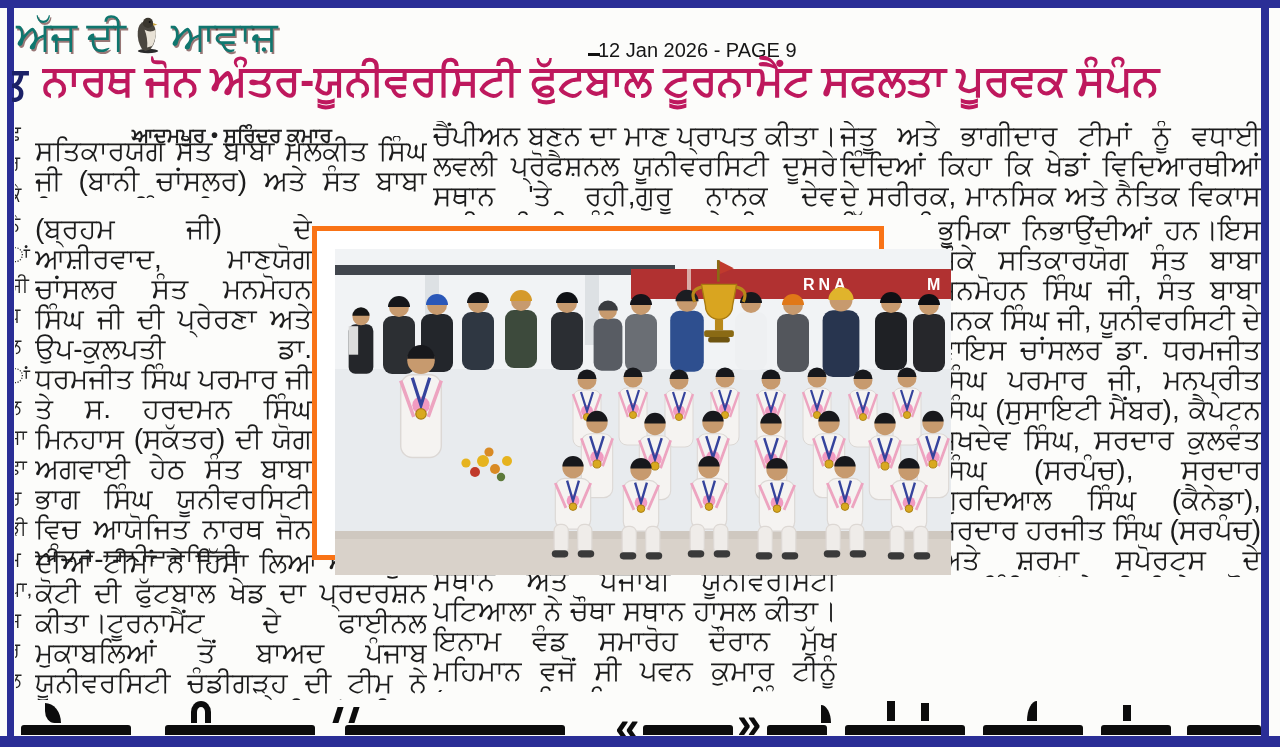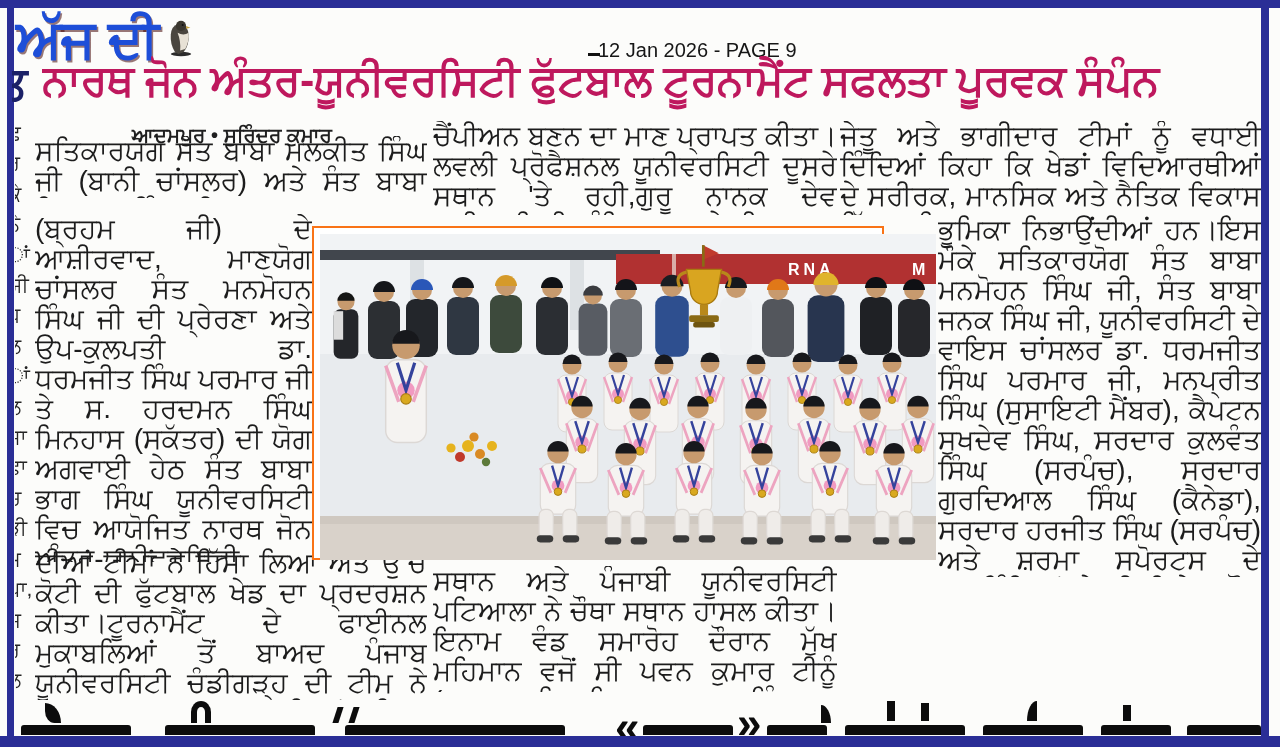--- a/index.html
+++ b/index.html
@@ -6,21 +6,21 @@
   #page{position:relative;width:1280px;height:747px;background:#fcfcfa;overflow:hidden;
         font-family:"Liberation Sans","DejaVu Sans",sans-serif;color:#1f1f1f;}
   .abs{position:absolute;}
   
   .b-top{left:0;top:0;width:1280px;height:8px;background:#2a2e96;}
   .b-bottom{left:0;top:736px;width:1280px;height:11px;background:#2a2e96;}
   .b-left{left:7px;top:8px;width:7px;height:739px;background:#2a2e96;}
   .b-right{left:1261px;top:0;width:8px;height:747px;background:#2a2e96;}
   
   .masthead{left:16px;top:12px;display:flex;align-items:center;gap:6px;}
-  .logo-word{font-size:53px;font-weight:700;color:#1d4ed8;letter-spacing:-1px;
+  .logo-word{font-size:41px;font-weight:400;color:#0f766e;letter-spacing:-1px;
              text-shadow:1.5px 1.5px 0 rgba(70,10,10,.55);line-height:1;}
   .hdr-site{left:598px;top:15px;font-size:20px;color:#161616;}
   .hdr-date{left:598px;top:39px;font-size:20px;color:#161616;}
   .hdr-dash{left:588px;top:53px;width:12px;height:3px;background:#111;}
   
   .headline{left:42px;top:56px;width:1214px;height:56px;font-size:43px;font-weight:800;
             color:#be185d;white-space:nowrap;overflow:hidden;letter-spacing:-.5px;}
   .headline-cut{left:12px;top:56px;width:26px;height:58px;overflow:hidden;font-size:46px;
             font-weight:800;color:#1b2167;}
   .headline-cut span{display:inline-block;transform:translateX(-14px);}
@@ -34,21 +34,21 @@
   .c2b{left:433px;top:566px;width:404px;height:126px;}
   .c3a{left:840px;top:121px;width:421px;height:94px;}
   .c3b{left:938px;top:215px;width:323px;height:362px;}
   .c3c{left:836px;top:578px;width:426px;height:128px;}
   
   .left-strip{left:15px;top:118px;width:26px;height:578px;overflow:hidden;
               font-size:21px;line-height:30.4px;color:#242424;white-space:pre-line;}
   .left-strip span{display:inline-block;transform:translateX(-8px);}
   
   .photo-wrap{left:312px;top:226px;width:572px;height:334px;background:#fff;
-              border:2px solid #f97316;box-sizing:border-box;padding:6px;}
+              border:5px solid #f97316;box-sizing:border-box;padding:18px;}
   .photo-wrap svg{display:block;}
   
   .bottom-cut{left:15px;top:701px;width:1246px;height:35px;overflow:hidden;}
   .bc-bar{position:absolute;background:#0c0c0c;border-radius:3px 3px 0 0;}
   .bc-quote{position:absolute;font-size:44px;font-weight:800;color:#0c0c0c;line-height:1;}
   .bc-curl{position:absolute;background:#0c0c0c;}
 </style>
 </head>
 <body>
 
@@ -64,20 +64,21 @@
     <span>
       <svg width="34" height="44" viewBox="0 0 40 46">
         <ellipse cx="20" cy="43" rx="12" ry="2.6" fill="#2b2b2b"></ellipse>
         <path d="M20 8 q8 2 9 12 q1 12 -6 21 l-6 2 l-4 -2 q-6 -10 -5 -21 q1 -10 8 -12 z" fill="#4a463f"></path>
         <path d="M16 18 q4 10 3 21 l6 -2 q5 -9 4 -19 q-6 4 -13 0 z" fill="#e8e2d6"></path>
         <circle cx="20" cy="10" r="6" fill="#3b372f"></circle>
         <circle cx="22" cy="9" r="1.2" fill="#111"></circle>
         <path d="M26 10 l5 2 l-5 1.4 z" fill="#c8a23a"></path>
       </svg>
     </span>
+    <span class="logo-word">ਆਵਾਜ਼</span>
   </div>
   <div class="abs hdr-date">12 Jan 2026 - PAGE 9</div>
   <div class="abs hdr-dash"></div>
 
   <div class="abs headline-cut"><span>ਤ</span></div>
   <div class="abs headline">ਨਾਰਥ ਜੋਨ ਅੰਤਰ-ਯੂਨੀਵਰਸਿਟੀ ਫੁੱਟਬਾਲ ਟੂਰਨਾਮੈਂਟ ਸਫਲਤਾ ਪੂਰਵਕ ਸੰਪੰਨ</div>
 
   <div class="abs left-strip"><span>ਛ
 ਰ
 ਕੇ

